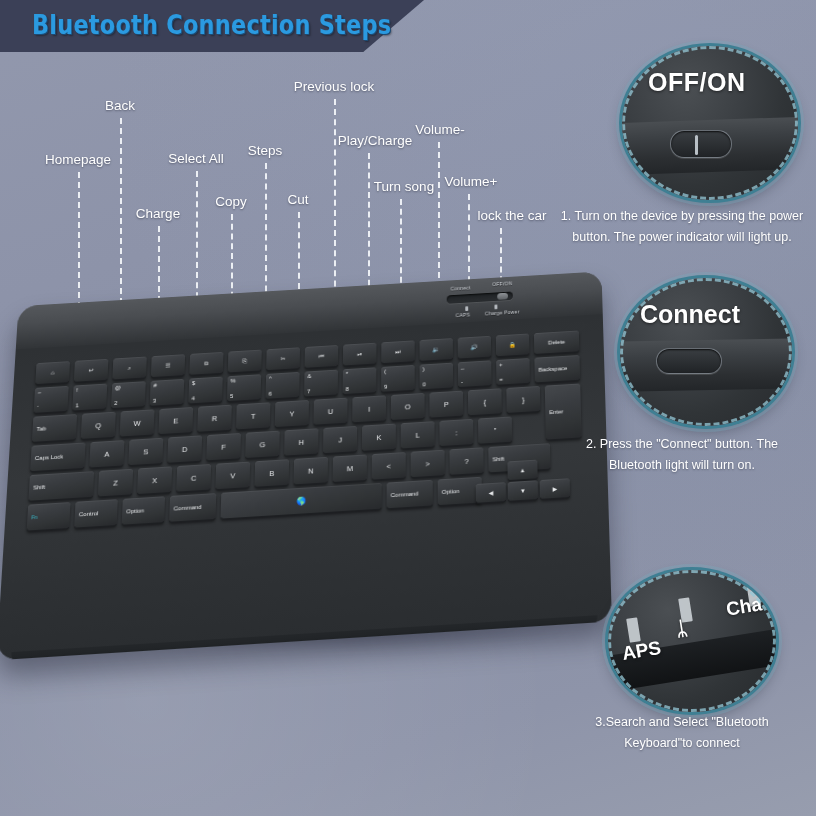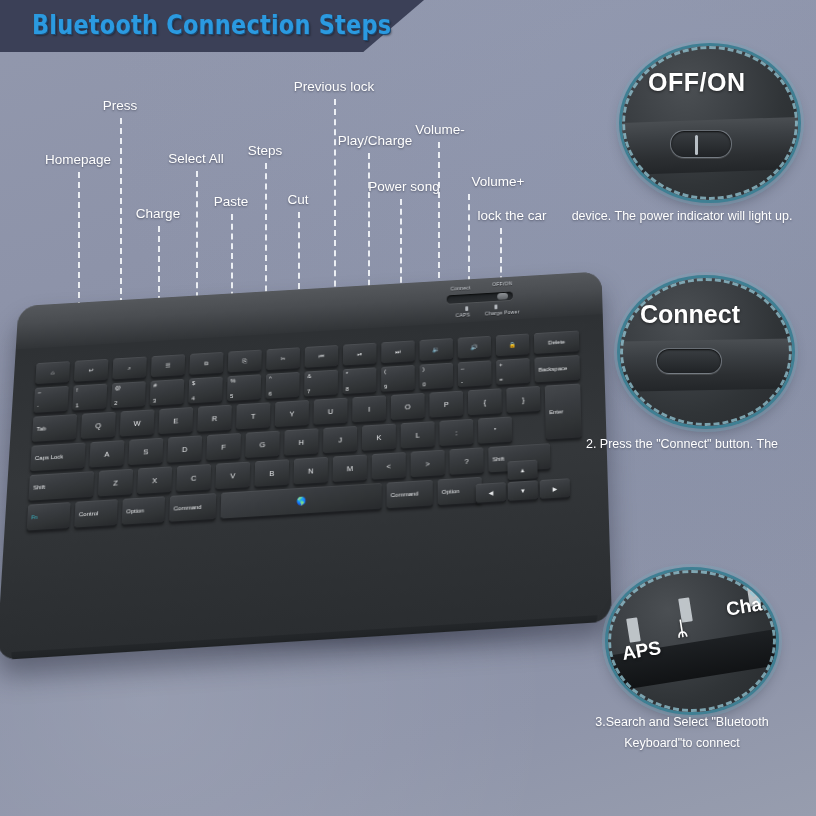--- a/index.html
+++ b/index.html
@@ -164,61 +164,61 @@
 <div id="bg"></div>
 
 <div id="banner"></div>
 <div id="banner-title">Bluetooth Connection Steps</div>
 
 <div class="callout">
   <div class="lbl" style="left:78px; top:152px;">Homepage</div>
   <div class="leader" style="left:78px; top:172px; height:206px;"></div>
 </div>
 <div class="callout">
-  <div class="lbl" style="left:120px; top:98px;">Press</div>
+  <div class="lbl" style="left:120px; top:98px;">Back</div>
   <div class="leader" style="left:120px; top:118px; height:256px;"></div>
 </div>
 <div class="callout">
   <div class="lbl" style="left:158px; top:206px;">Charge</div>
   <div class="leader" style="left:158px; top:226px; height:146px;"></div>
 </div>
 <div class="callout">
   <div class="lbl" style="left:196px; top:151px;">Select All</div>
   <div class="leader" style="left:196px; top:171px; height:198px;"></div>
 </div>
 <div class="callout">
-  <div class="lbl" style="left:231px; top:194px;">Paste</div>
+  <div class="lbl" style="left:231px; top:194px;">Copy</div>
   <div class="leader" style="left:231px; top:214px; height:152px;"></div>
 </div>
 <div class="callout">
   <div class="lbl" style="left:265px; top:143px;">Steps</div>
   <div class="leader" style="left:265px; top:163px; height:200px;"></div>
 </div>
 <div class="callout">
   <div class="lbl" style="left:298px; top:192px;">Cut</div>
   <div class="leader" style="left:298px; top:212px; height:148px;"></div>
 </div>
 <div class="callout">
   <div class="lbl" style="left:334px; top:79px;">Previous lock</div>
   <div class="leader" style="left:334px; top:99px; height:258px;"></div>
 </div>
 <div class="callout">
   <div class="lbl" style="left:375px; top:133px;">Play/Charge</div>
   <div class="leader" style="left:368px; top:153px; height:201px;"></div>
 </div>
 <div class="callout">
-  <div class="lbl" style="left:404px; top:179px;">Power song</div>
+  <div class="lbl" style="left:404px; top:179px;">Turn song</div>
   <div class="leader" style="left:400px; top:199px; height:152px;"></div>
 </div>
 <div class="callout">
   <div class="lbl" style="left:440px; top:122px;">Volume-</div>
   <div class="leader" style="left:438px; top:142px; height:206px;"></div>
 </div>
 <div class="callout">
-  <div class="lbl" style="left:498px; top:174px;">Volume+</div>
+  <div class="lbl" style="left:471px; top:174px;">Volume+</div>
   <div class="leader" style="left:468px; top:194px; height:150px;"></div>
 </div>
 <div class="callout">
   <div class="lbl" style="left:512px; top:208px;">lock the car</div>
   <div class="leader" style="left:500px; top:228px; height:112px;"></div>
 </div>
 
 <div id="kb-wrap">
   <div id="kb-shadow"></div>
   <div id="kb">
@@ -512,21 +512,23 @@
   <div style="position:absolute; left:-22px; top:72px; width:220px; height:36px; background:linear-gradient(180deg,#1d2023,#111315); transform:rotate(-9deg);"></div>
   <div class="led" style="left:20px; top:48px; width:11px; height:24px; transform:rotate(-9deg); background:#d4d9de;"></div>
   <div class="led" style="left:72px; top:28px; width:11px; height:24px; transform:rotate(-9deg); background:#d4d9de;"></div>
   <div class="led" style="left:140px; top:12px; width:11px; height:24px; transform:rotate(-9deg); background:#d4d9de;"></div>
   <div style="position:absolute; left:14px; top:70px; font-size:19px; font-weight:bold; color:#fff; transform:rotate(-9deg); text-shadow:0 1px 3px rgba(0,0,0,.5);">APS</div>
   <div style="position:absolute; left:68px; top:48px; font-size:19px; font-weight:bold; color:#fff; transform:rotate(-9deg); text-shadow:0 1px 3px rgba(0,0,0,.5);">ᛦ</div>
   <div style="position:absolute; left:118px; top:26px; font-size:19px; font-weight:bold; color:#fff; transform:rotate(-9deg); text-shadow:0 1px 3px rgba(0,0,0,.5);">Cha</div>
 </div>
 
 <div class="step-text" style="left:548px; top:206px; width:268px;">
-  <div>device. The power indicator will light up.</div>
+  <div>1. Turn on the device by pressing the power</div>
+  <div>button. The power indicator will light up.</div>
 </div>
 <div class="step-text" style="left:548px; top:434px; width:268px;">
   <div>2. Press the "Connect" button. The</div>
+  <div>Bluetooth light will turn on.</div>
 </div>
 <div class="step-text" style="left:548px; top:712px; width:268px;">
   <div>3.Search and Select "Bluetooth</div>
   <div>Keyboard"to connect</div>
 </div>
 
 </body></html>

